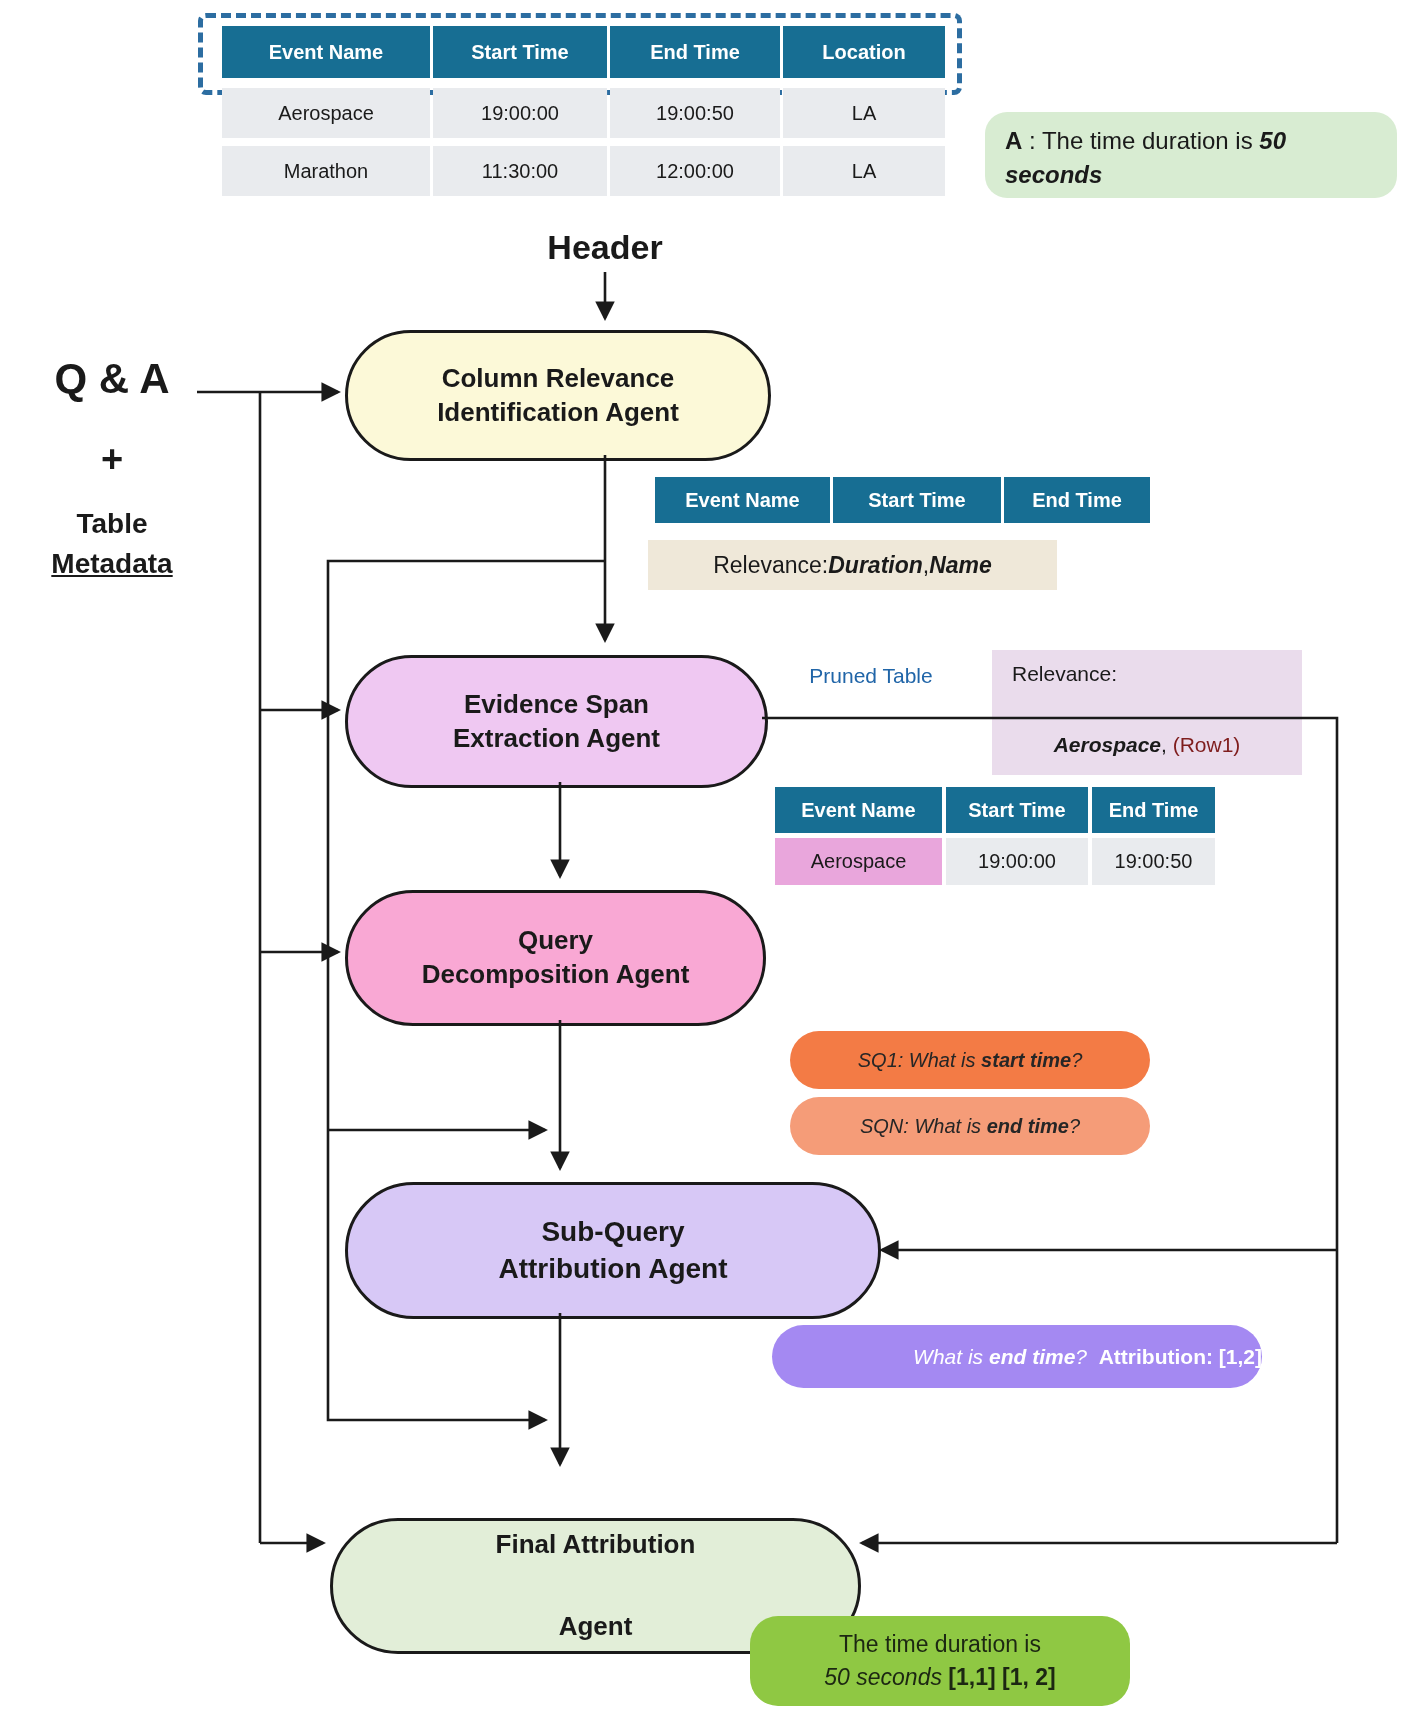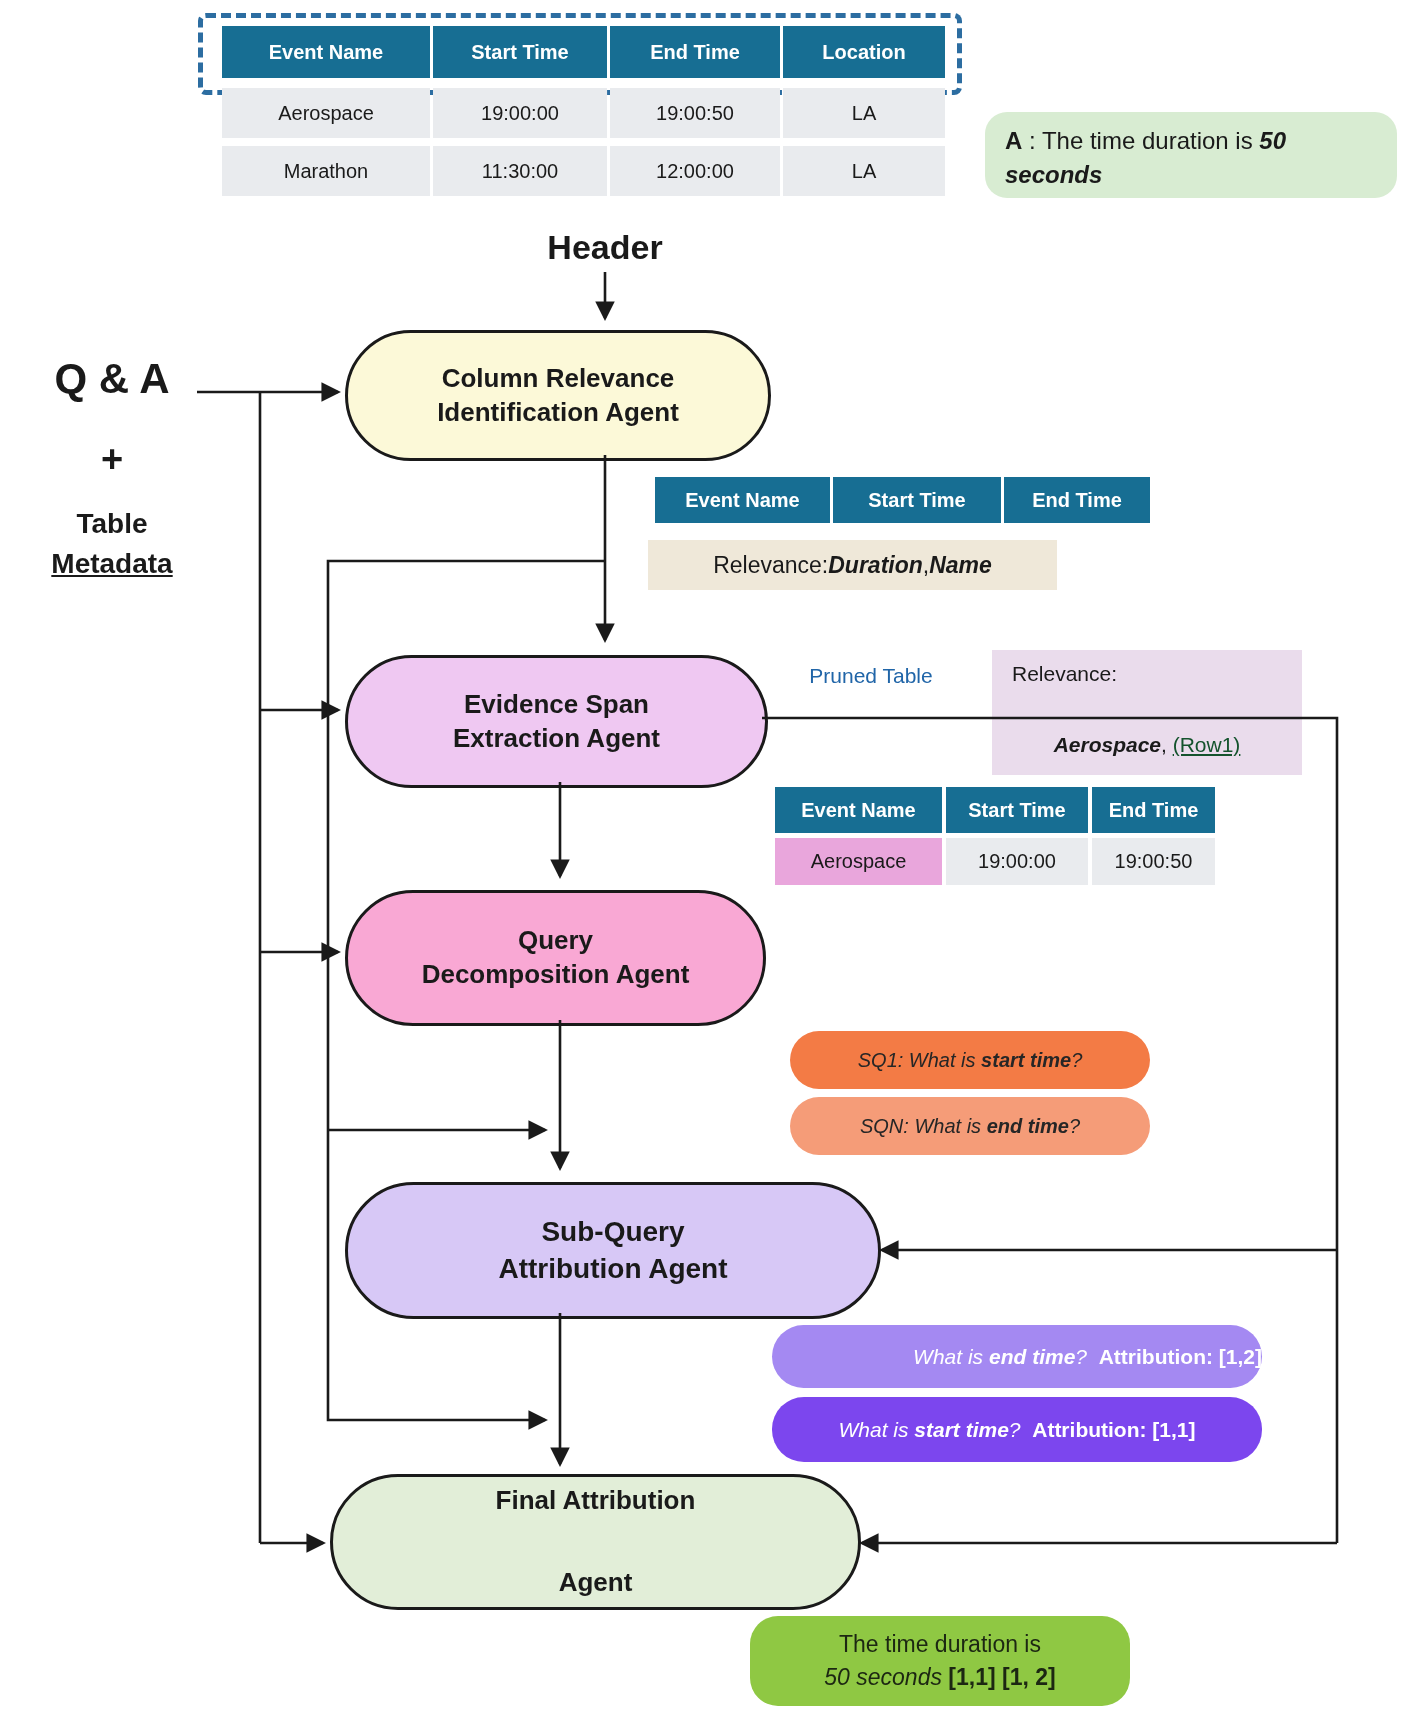--- a/index.html
+++ b/index.html
@@ -30,21 +30,21 @@
   .sq-pill{border-radius:30px;background:#F37B45;color:#262626;font-size:20px;font-style:italic;}
   .sq-pill.light{background:#F59C78;}
   .attr-pill{border-radius:32px;color:#ffffff;font-size:21px;}
   .attr-pill.p1{background:#A489F2;}
   .attr-pill.p2{background:#7C46EE;}
   .resultbox{background:#8FC843;border-radius:28px;color:#1c2712;font-size:23px;line-height:1.45;text-align:center;}
   .b{font-weight:bold;}
   .i{font-style:italic;}
   .bi{font-weight:bold;font-style:italic;}
   .blue{color:#2065A8;}
-  .rowref{color:#14532d;text-decoration:underline;}
+  .rowref{color:#7f1d1d;}
   .biglabel{font-weight:bold;text-align:center;}
   svg.wires{position:absolute;left:0;top:0;z-index:10;pointer-events:none;}
   .layer{z-index:2;}
 </style>
 </head>
 <body>
 
 <div id="canvas">
 
   <svg class="wires" width="1403" height="1720" viewBox="0 0 1403 1720">
@@ -141,21 +141,21 @@
   <div class="abs pill peach layer" style="left:345px;top:890px;width:415px;height:130px;">
     <span>Query</span>
       <span>Decomposition Agent</span>
   </div>
 
   <div class="abs pill lavender layer" style="left:345px;top:1182px;width:530px;height:131px;">
     <span>Sub-Query</span>
       <span>Attribution Agent</span>
   </div>
 
-  <div class="abs pill green layer" style="left:330px;top:1474px;width:525px;height:130px;gap:48px;">
+  <div class="abs pill green layer" style="left:330px;top:1518px;width:525px;height:130px;gap:48px;">
     <span>Final Attribution</span>
       <span>Agent</span>
   </div>
 
   <div class="abs hcell flex layer" style="left:655px;top:477px;width:175px;height:46px;">
       <span>Event Name</span>
     </div>
   <div class="abs hcell flex layer" style="left:833px;top:477px;width:168px;height:46px;">
       <span>Start Time</span>
     </div>
@@ -201,22 +201,19 @@
   <div class="abs sq-pill flex layer" style="left:790px;top:1031px;width:360px;height:58px;">
     <span><span>SQ1: What is </span><span class="b">start time</span><span>?</span></span>
   </div>
   <div class="abs sq-pill light flex layer" style="left:790px;top:1097px;width:360px;height:58px;">
     <span><span>SQN: What is </span><span class="b">end time</span><span>?</span></span>
   </div>
 
   <div class="abs attr-pill p1 flex layer" style="left:772px;top:1325px;width:490px;height:63px;justify-content:flex-end;">
     <span><span class="i">What is </span><span class="bi">end time</span><span class="i">?</span><span style="white-space:pre;">  </span><span class="b">Attribution: [1,2]</span></span>
   </div>
-  <div class="abs attr-pill p2 flex layer" style="left:772px;top:1397px;width:490px;height:65px;">
-    <span><span class="i">What is </span><span class="bi">start time</span><span class="i">?</span><span style="white-space:pre;">  </span><span class="b">Attribution: [1,1]</span></span>
-  </div>
 
   <div class="abs resultbox flex layer" style="left:750px;top:1616px;width:380px;height:90px;flex-direction:column;">
     <span>The time duration is</span>
     <span><span class="i">50 seconds</span><span class="b" style="white-space:pre;"> [1,1] [1, 2]</span></span>
   </div>
 
 </div>
 
 </body></html>

